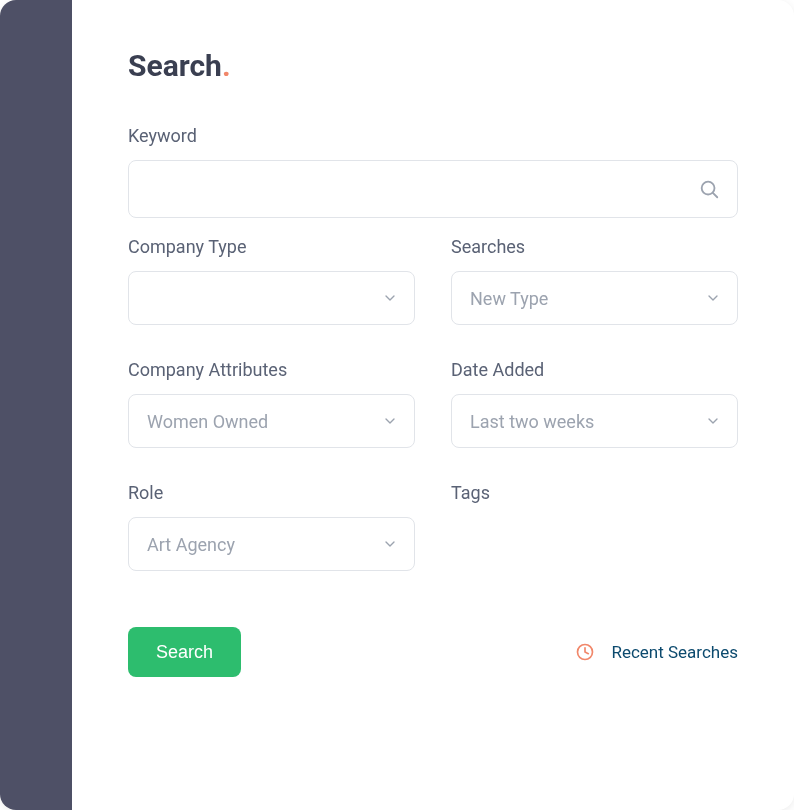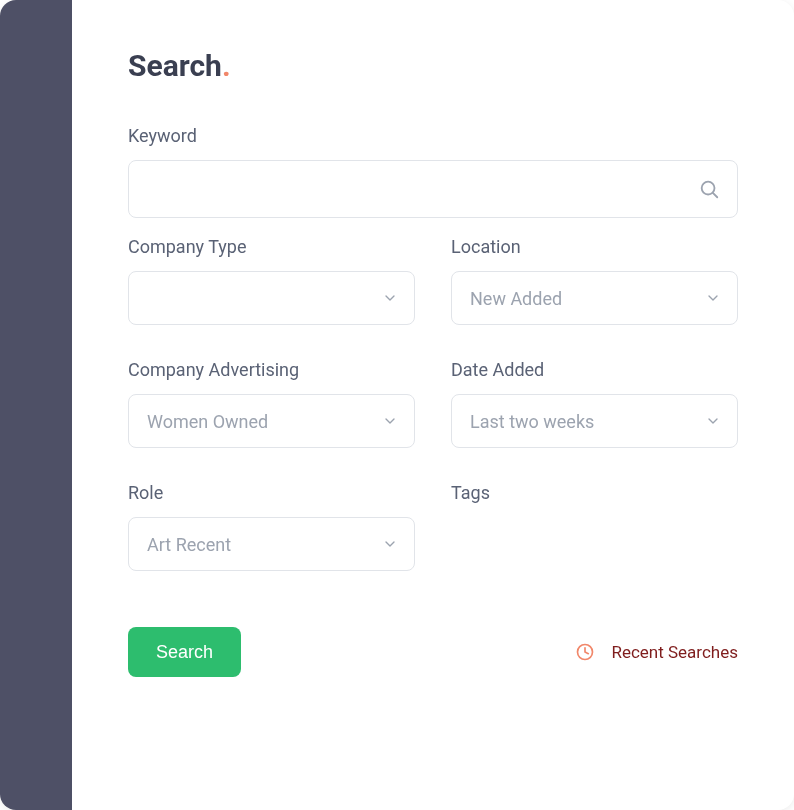--- a/index.html
+++ b/index.html
@@ -114,21 +114,21 @@
     padding: 0 28px;
     height: 50px;
     font-size: 18px;
     font-weight: 500;
     cursor: pointer;
   }
   .recent {
     display: flex;
     align-items: center;
     gap: 16px;
-    color: #7f1d1d;
+    color: #0c4a6e;
     font-size: 17px;
     cursor: pointer;
   }
   .clock-icon {
     width: 20px;
     height: 20px;
     color: #f1876a;
   }
 </style>
 </head>
@@ -158,31 +158,31 @@
       <div>
         <div class="field-label">Company Type</div>
         <div class="select">
           <svg class="chevron" viewBox="0 0 24 24" fill="none" stroke="currentColor" stroke-width="2" stroke-linecap="round" stroke-linejoin="round">
               <polyline points="6 9 12 15 18 9"></polyline>
             </svg>
         </div>
       </div>
 
       <div>
-        <div class="field-label">Location</div>
-        <div class="select">
-          <span>New Added</span>
-          <svg class="chevron" viewBox="0 0 24 24" fill="none" stroke="currentColor" stroke-width="2" stroke-linecap="round" stroke-linejoin="round">
-              <polyline points="6 9 12 15 18 9"></polyline>
-            </svg>
-        </div>
-      </div>
-
-      <div>
-        <div class="field-label">Company Advertising</div>
+        <div class="field-label">Searches</div>
+        <div class="select">
+          <span>New Type</span>
+          <svg class="chevron" viewBox="0 0 24 24" fill="none" stroke="currentColor" stroke-width="2" stroke-linecap="round" stroke-linejoin="round">
+              <polyline points="6 9 12 15 18 9"></polyline>
+            </svg>
+        </div>
+      </div>
+
+      <div>
+        <div class="field-label">Company Attributes</div>
         <div class="select">
           <span>Women Owned</span>
           <svg class="chevron" viewBox="0 0 24 24" fill="none" stroke="currentColor" stroke-width="2" stroke-linecap="round" stroke-linejoin="round">
               <polyline points="6 9 12 15 18 9"></polyline>
             </svg>
         </div>
       </div>
 
       <div>
         <div class="field-label">Date Added</div>
@@ -190,21 +190,21 @@
           <span>Last two weeks</span>
           <svg class="chevron" viewBox="0 0 24 24" fill="none" stroke="currentColor" stroke-width="2" stroke-linecap="round" stroke-linejoin="round">
               <polyline points="6 9 12 15 18 9"></polyline>
             </svg>
         </div>
       </div>
 
       <div>
         <div class="field-label">Role</div>
         <div class="select">
-          <span>Art Recent</span>
+          <span>Art Agency</span>
           <svg class="chevron" viewBox="0 0 24 24" fill="none" stroke="currentColor" stroke-width="2" stroke-linecap="round" stroke-linejoin="round">
               <polyline points="6 9 12 15 18 9"></polyline>
             </svg>
         </div>
       </div>
 
       <div>
         <div class="field-label">Tags</div>
       </div>
 

